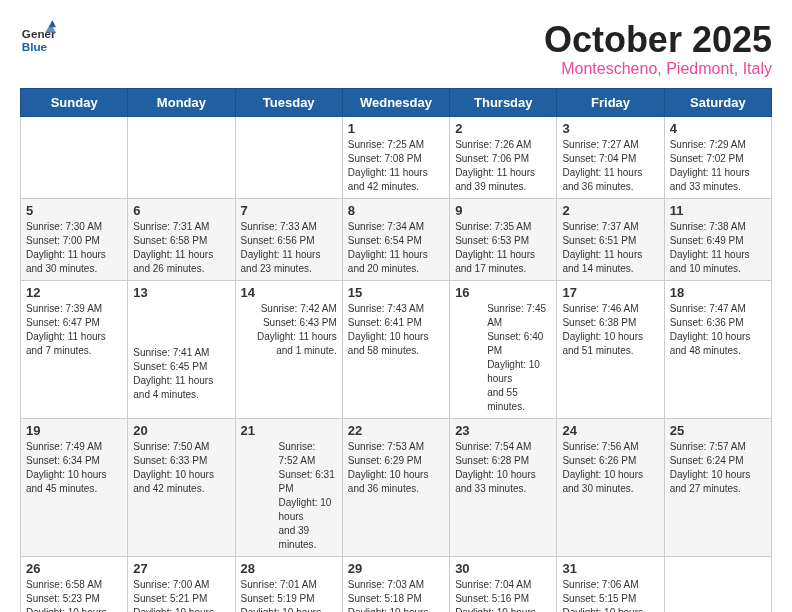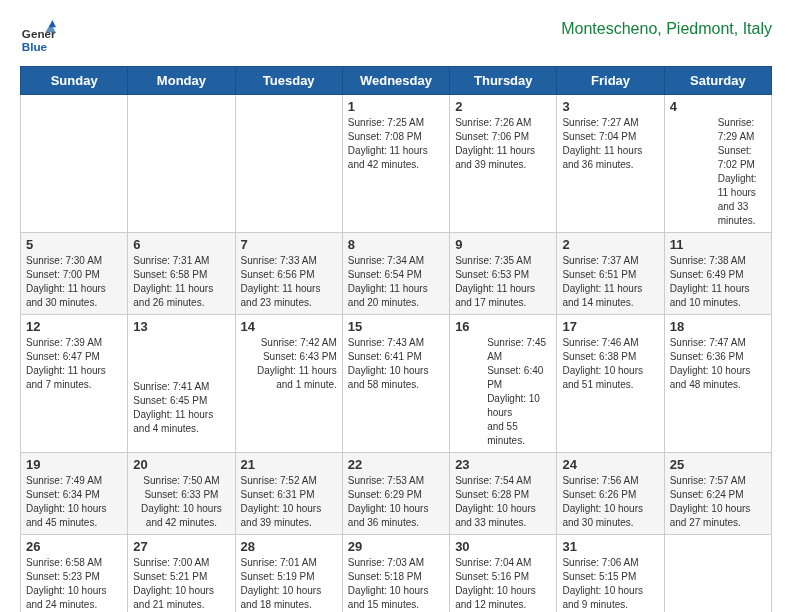--- a/index.html
+++ b/index.html
@@ -31,21 +31,21 @@
       text-align: right;
     }
     .month-title {
       font-size: 36px;
       font-weight: bold;
       color: #222;
       line-height: 1.1;
     }
     .subtitle {
       font-size: 16px;
-      color: #15803d;
+      color: #ec4899;
     }
     .calendar {
       width: 100%;
       border-collapse: collapse;
       border: 1px solid #ccc;
       padding-left: 16px;
     }
     .calendar th {
       background-color: #2060a0;
       color: #fff;
@@ -98,20 +98,21 @@
 <div class="header">
   <div class="logo">
     <svg class="logo-icon" viewBox="0 0 40 40">
       <text x="2" y="20" font-size="13" font-weight="bold" fill="#333">General</text>
       <text x="2" y="34" font-size="13" font-weight="bold" fill="#1a5fa8">Blue</text>
       <polygon points="32,8 40,8 36,0" fill="#1a5fa8"></polygon>
       <polygon points="28,14 40,14 34,4" fill="#2060a0" opacity="0.7"></polygon>
     </svg>
   </div>
   <div class="title-block">
+    <div class="month-title">October 2025</div>
     <div class="subtitle">Montescheno, Piedmont, Italy</div>
   </div>
 </div>
 
 <table class="calendar">
   <thead>
     <tr>
     <th>Sunday</th>
         <th>Monday</th>
         <th>Tuesday</th>
@@ -142,21 +143,21 @@
         </td>
         <td>
           <span class="day-num">3</span>
           <div class="day-info" style="white-space: pre-line;">Sunrise: 7:27 AM
 Sunset: 7:04 PM
 Daylight: 11 hours
 and 36 minutes.</div>
         </td>
         <td>
           <span class="day-num">4</span>
-          <div class="day-info" style="white-space: pre-line; margin-left: 48px;">Sunrise: 7:29 AM
+          <div class="day-info" style="white-space: pre-line;">Sunrise: 7:29 AM
 Sunset: 7:02 PM
 Daylight: 11 hours
 and 33 minutes.</div>
         </td>
       </tr>
       <tr class="row-even">
         <td>
           <span class="day-num">5</span>
           <div class="day-info" style="white-space: pre-line;">Sunrise: 7:30 AM
 Sunset: 7:00 PM
@@ -260,28 +261,28 @@
       <tr class="row-even">
         <td>
           <span class="day-num">19</span>
           <div class="day-info" style="white-space: pre-line;">Sunrise: 7:49 AM
 Sunset: 6:34 PM
 Daylight: 10 hours
 and 45 minutes.</div>
         </td>
         <td>
           <span class="day-num">20</span>
-          <div class="day-info" style="white-space: pre-line; text-align: center;">Sunrise: 7:50 AM
+          <div class="day-info" style="white-space: pre-line;">Sunrise: 7:50 AM
 Sunset: 6:33 PM
 Daylight: 10 hours
 and 42 minutes.</div>
         </td>
         <td>
           <span class="day-num">21</span>
-          <div class="day-info" style="white-space: pre-line;">Sunrise: 7:52 AM
+          <div class="day-info" style="white-space: pre-line; margin-left: 38px;">Sunrise: 7:52 AM
 Sunset: 6:31 PM
 Daylight: 10 hours
 and 39 minutes.</div>
         </td>
         <td>
           <span class="day-num">22</span>
           <div class="day-info" style="white-space: pre-line;">Sunrise: 7:53 AM
 Sunset: 6:29 PM
 Daylight: 10 hours
 and 36 minutes.</div>

